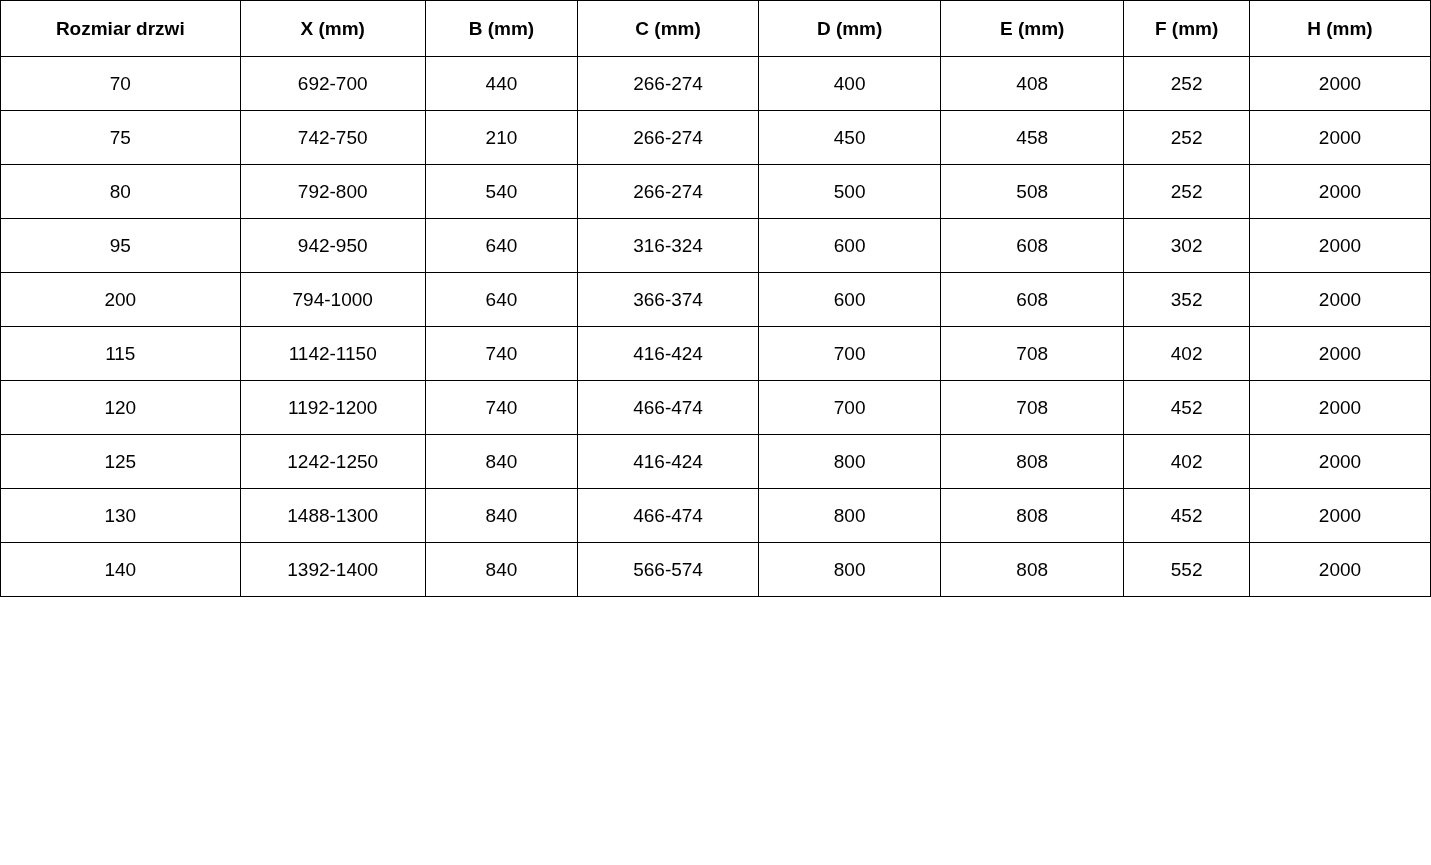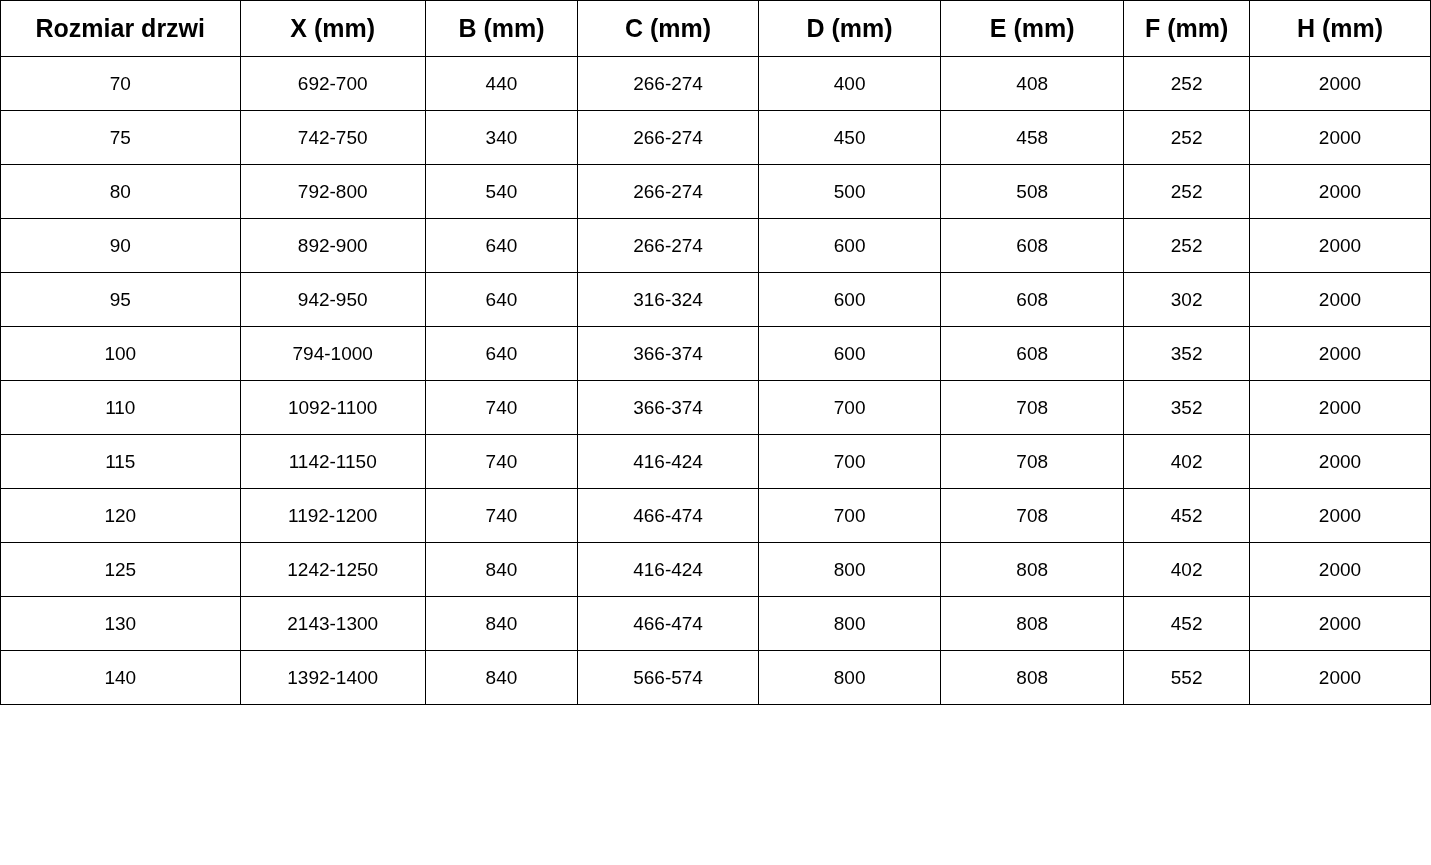--- a/index.html
+++ b/index.html
@@ -25,21 +25,21 @@
     text-align: center;
     vertical-align: middle;
     height: 54px;
     font-size: 19px;
     padding: 0;
     box-sizing: border-box;
   }
   .spec-table thead th {
     font-weight: bold;
     height: 56px;
-    font-size: 25px;
+    font-size: 19px;
   }
   .spec-table tbody td {
     font-weight: normal;
   }
   
   col.c0 { width: 225px; }
   col.c1 { width: 174px; }
   col.c2 { width: 143px; }
   col.c3 { width: 170px; }
   col.c4 { width: 171px; }
@@ -80,74 +80,54 @@
       <td>440</td>
       <td>266-274</td>
       <td>400</td>
       <td>408</td>
       <td>252</td>
       <td>2000</td>
     </tr>
     <tr>
       <td>75</td>
       <td>742-750</td>
-      <td>340</td>
+      <td>210</td>
       <td>266-274</td>
       <td>450</td>
       <td>458</td>
       <td>252</td>
       <td>2000</td>
     </tr>
     <tr>
       <td>80</td>
       <td>792-800</td>
       <td>540</td>
       <td>266-274</td>
       <td>500</td>
       <td>508</td>
       <td>252</td>
       <td>2000</td>
     </tr>
     <tr>
-      <td>90</td>
-      <td>892-900</td>
-      <td>640</td>
-      <td>266-274</td>
-      <td>600</td>
-      <td>608</td>
-      <td>252</td>
-      <td>2000</td>
-    </tr>
-    <tr>
       <td>95</td>
       <td>942-950</td>
       <td>640</td>
       <td>316-324</td>
       <td>600</td>
       <td>608</td>
       <td>302</td>
       <td>2000</td>
     </tr>
     <tr>
-      <td>100</td>
+      <td>200</td>
       <td>794-1000</td>
       <td>640</td>
       <td>366-374</td>
       <td>600</td>
       <td>608</td>
-      <td>352</td>
-      <td>2000</td>
-    </tr>
-    <tr>
-      <td>110</td>
-      <td>1092-1100</td>
-      <td>740</td>
-      <td>366-374</td>
-      <td>700</td>
-      <td>708</td>
       <td>352</td>
       <td>2000</td>
     </tr>
     <tr>
       <td>115</td>
       <td>1142-1150</td>
       <td>740</td>
       <td>416-424</td>
       <td>700</td>
       <td>708</td>
@@ -169,21 +149,21 @@
       <td>1242-1250</td>
       <td>840</td>
       <td>416-424</td>
       <td>800</td>
       <td>808</td>
       <td>402</td>
       <td>2000</td>
     </tr>
     <tr>
       <td>130</td>
-      <td>2143-1300</td>
+      <td>1488-1300</td>
       <td>840</td>
       <td>466-474</td>
       <td>800</td>
       <td>808</td>
       <td>452</td>
       <td>2000</td>
     </tr>
     <tr>
       <td>140</td>
       <td>1392-1400</td>

